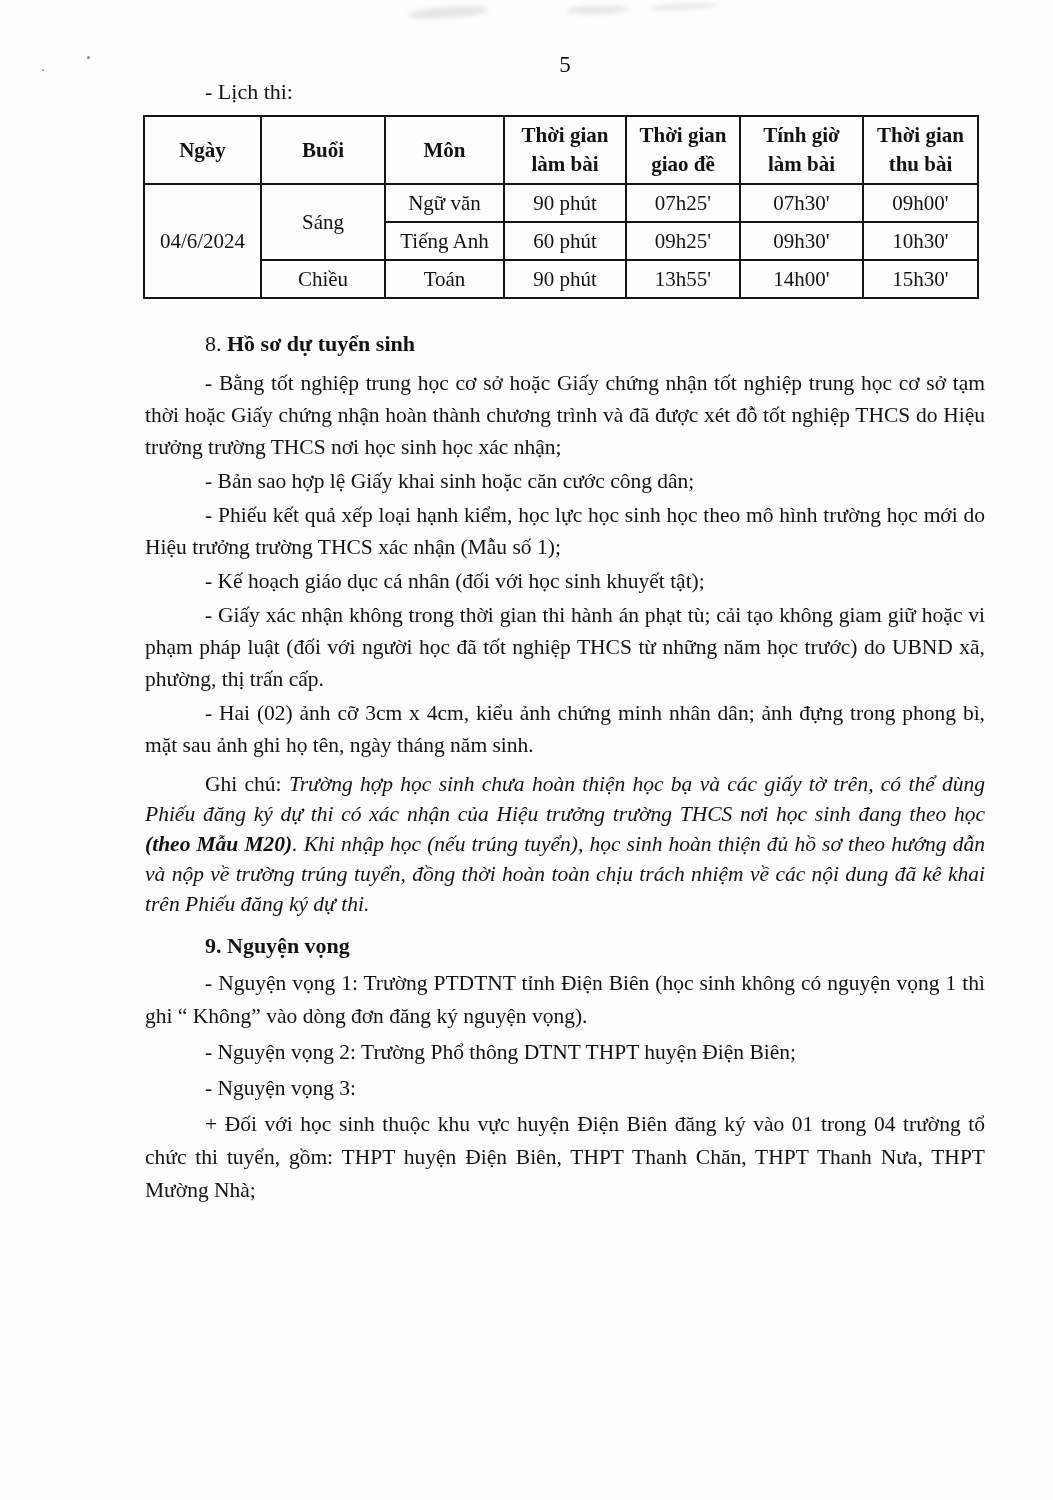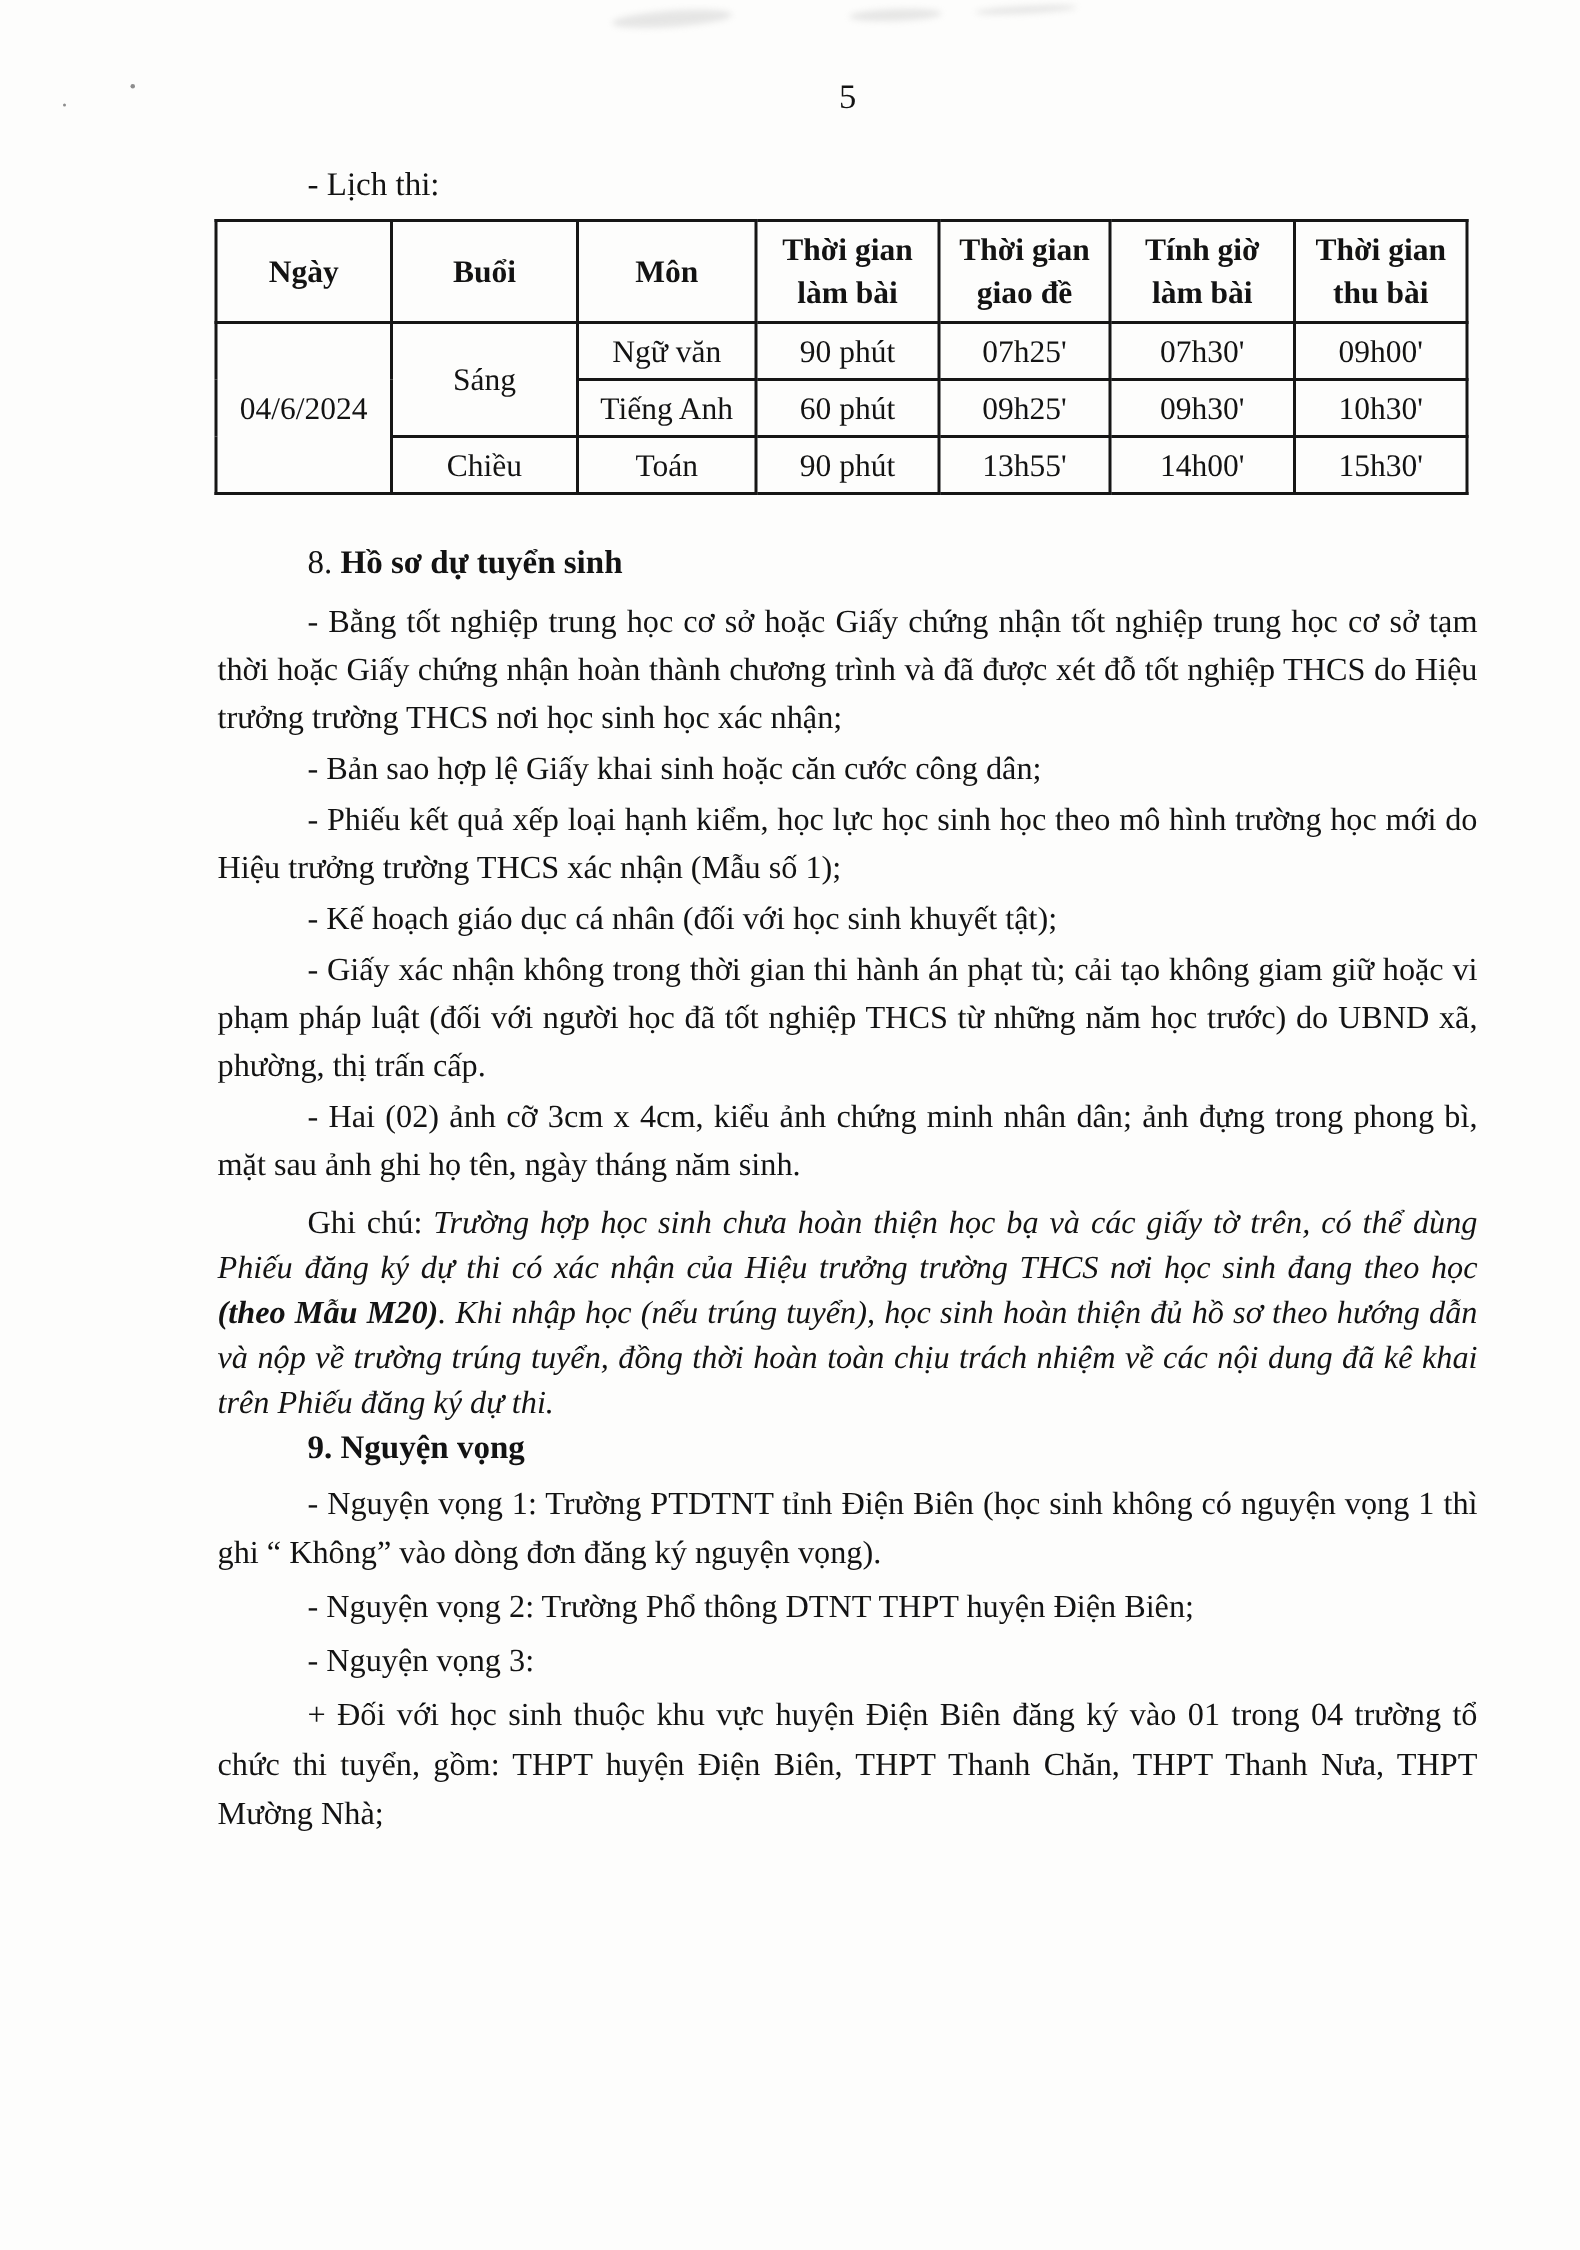--- a/index.html
+++ b/index.html
@@ -19,21 +19,21 @@
   .smudge { position:absolute; background:#b5b5b5; opacity:.32; filter:blur(2px); border-radius:50%; }
   .smudge-1 { left:408px; top:7px; width:80px; height:11px; transform:rotate(-4deg); }
   .smudge-2 { left:566px; top:6px; width:62px; height:8px;  transform:rotate(-2deg); }
   .smudge-3 { left:650px; top:4px; width:68px; height:5px;  transform:rotate(-3deg); }
   .speck   { position:absolute; background:#8d8d8d; border-radius:50%; }
   .speck-1 { left:87px; top:56px; width:3px; height:3px; }
   .speck-2 { left:42px; top:69px; width:2px; height:2px; }
 
   .page-number { text-align:center; font-size:23px; line-height:26px; }
 
-  .schedule-label { font-size:22px; text-indent:60px; margin-top:32px; }
+  .schedule-label { font-size:22px; text-indent:60px; margin-top:1px; }
 
   table.exam {
     border-collapse:collapse;
     table-layout:fixed;
     width:834px;
     margin-top:10px;
     margin-left:-2px;
   }
   table.exam th, table.exam td {
     border:2px solid #161616;
@@ -42,21 +42,21 @@
     font-size:21px;
     padding:0 3px;
     overflow:hidden;
   }
   table.exam th { font-weight:bold; height:66px; line-height:29px; }
   table.exam td { height:36px; }
 
   .heading { font-size:22px; line-height:30px; text-indent:60px; margin:0; }
   .heading b { font-weight:bold; }
   .h8 { margin-top:30px; margin-bottom:8px; }
-  .h9 { margin-top:0; margin-bottom:6px; }
+  .h9 { margin-top:12px; margin-bottom:6px; }
 
   .para {
     font-size:21.5px;
     line-height:32px;
     text-align:justify;
     text-indent:60px;
     margin:2px 0;
   }
   .sec9 .para { line-height:33px; margin:3px 0; }
 

